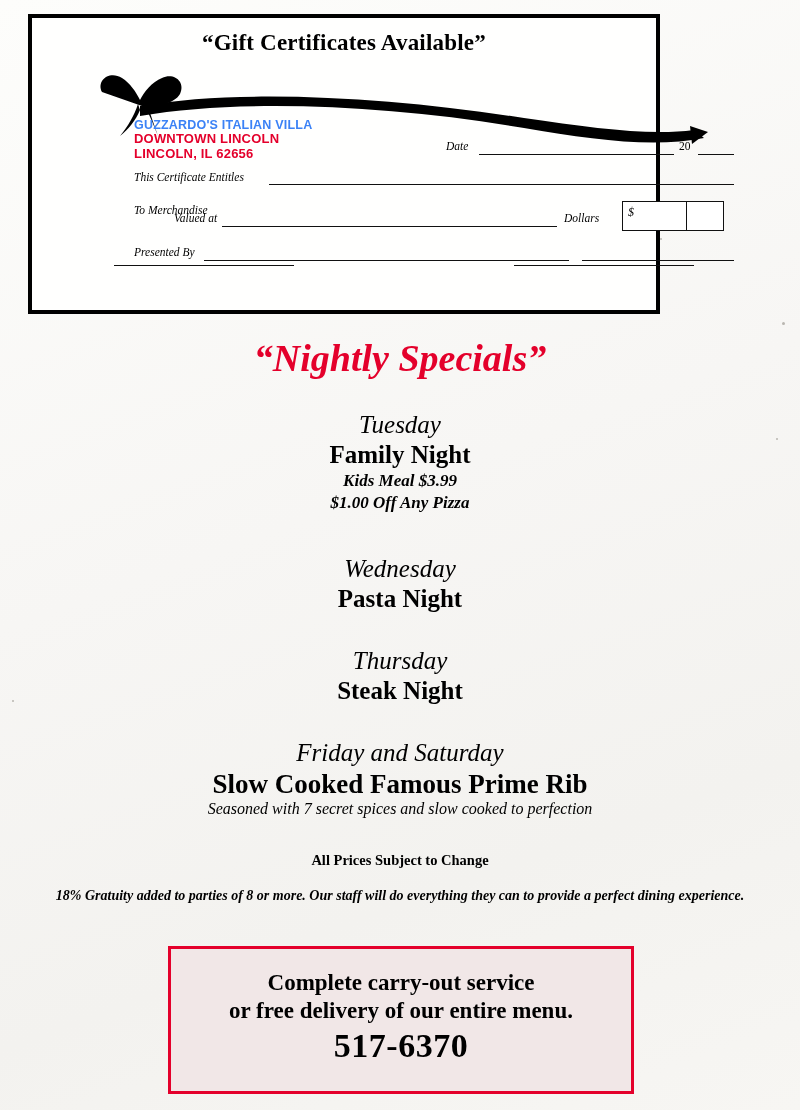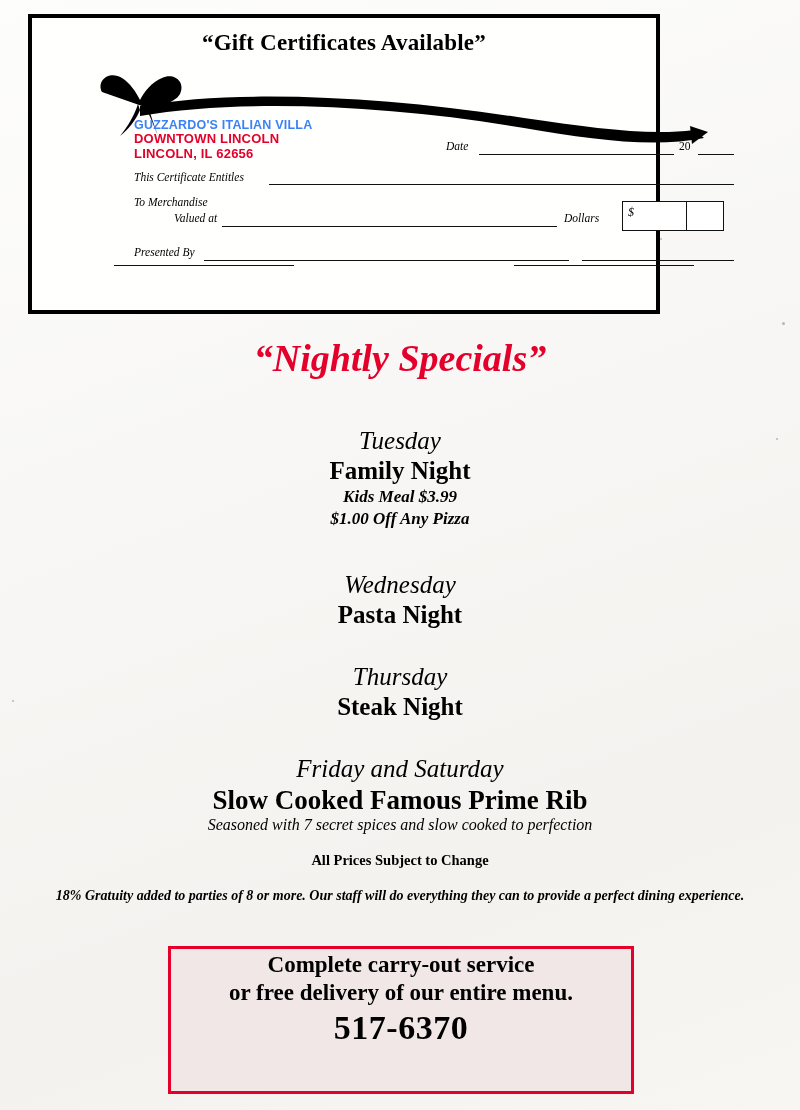--- a/index.html
+++ b/index.html
@@ -176,21 +176,20 @@
     text-align: center;
     font-family: "Liberation Serif", serif;
     font-style: italic;
     font-size: 16px;
   }
 
   .block {
     position: absolute;
     left: 0;
     right: 0;
-    margin-top: 16px;
   }
 
   .prices-note {
     position: absolute;
     left: 0; right: 0;
     top: 852px;
     text-align: center;
     font-family: "Liberation Serif", serif;
     font-weight: bold;
     font-size: 14.5px;
@@ -217,21 +216,21 @@
     background: #f1e7e7;
     box-sizing: border-box;
     text-align: center;
   }
   .carry-l1, .carry-l2 {
     font-family: "Liberation Serif", serif;
     font-weight: bold;
     font-size: 23px;
     line-height: 1.22;
   }
-  .carry-l1 { margin-top: 2px; }
+  .carry-l1 { margin-top: 20px; }
   .carry-l3 {
     font-family: "Liberation Serif", serif;
     font-weight: bold;
     font-style: italic;
     font-size: 19px;
     margin-top: 4px;
   }
   .carry-phone {
     font-family: "Liberation Serif", serif;
     font-weight: bold;
@@ -273,21 +272,21 @@
       </div>
 
       <div class="field" style="left:352px; top:70px;">Date</div>
       <div class="rule" style="left:385px; top:84px; width:195px;"></div>
       <div class="field" style="left:585px; top:70px; font-style:normal;">20</div>
       <div class="rule" style="left:604px; top:84px; width:36px;"></div>
 
       <div class="field" style="left:40px; top:101px;">This Certificate Entitles</div>
       <div class="rule" style="left:175px; top:114px; width:465px;"></div>
 
-      <div class="field" style="left:40px; top:126px;">To Merchandise</div>
+      <div class="field" style="left:40px; top:134px;">To Merchandise</div>
       <div class="field" style="left:80px; top:142px;">Valued at</div>
       <div class="rule" style="left:128px; top:156px; width:335px;"></div>
       <div class="field" style="left:470px; top:142px;">Dollars</div>
 
       <div class="amount-box" style="left:528px; top:131px; width:102px; height:30px;">
         <span class="dollar">$</span>
         <span class="divider"></span>
       </div>
 
       <div class="field" style="left:40px; top:176px;">Presented By</div>

